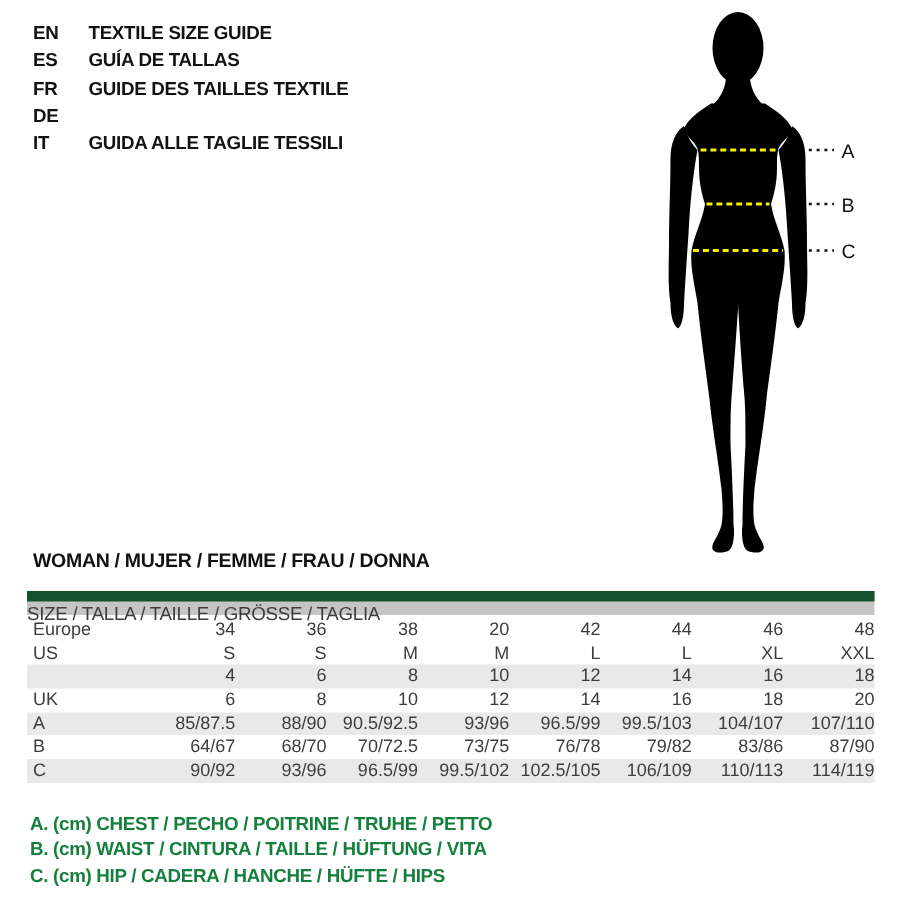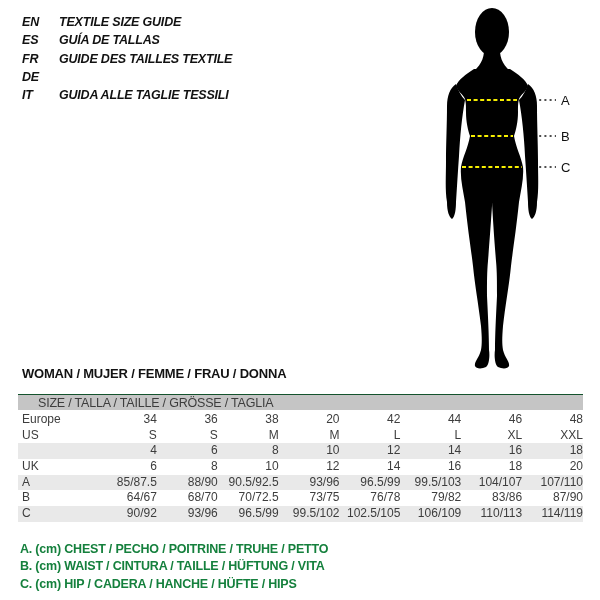--- a/index.html
+++ b/index.html
@@ -3,40 +3,40 @@
 <meta charset="utf-8">
 <style>
   html,body{margin:0;padding:0;}
   body{
     width:600px;height:600px;position:relative;background:#fff;
     font-family:"Liberation Sans",sans-serif;color:#111;overflow:hidden;
   }
 
   
   .lang-block{position:absolute;left:22px;top:13px;}
-  .lang-row{display:flex;line-height:18.3px;font-size:12.5px;font-weight:700;letter-spacing:-0.2px;color:#121212;font-style:italic;}
+  .lang-row{display:flex;line-height:18.3px;font-size:12.5px;font-weight:700;letter-spacing:-0.2px;color:#121212;}
   .lang-code{width:37px;flex:0 0 37px;}
 
   
   .figure{position:absolute;left:430px;top:6px;width:145px;height:368px;}
   .figure svg{display:block;width:100%;height:100%;}
   .sil{fill:var(--sil,#000);}
   .measure-line{stroke:var(--yellow,#f7ef00);stroke-width:2;stroke-dasharray:4 2.6;fill:none;}
   .leader-line{stroke:#141414;stroke-width:1.6;stroke-dasharray:2 3.2;fill:none;}
   .marker-label{font-family:"Liberation Sans",sans-serif;font-size:13px;fill:#111;}
 
   
   .section-title{position:absolute;left:22px;top:366px;font-size:13px;font-weight:700;letter-spacing:-0.2px;color:#121212;}
 
   
   .size-table{position:absolute;left:18px;top:394px;width:565px;}
   .thead{
     height:16px;line-height:16px;background:var(--thead,#c5c5c5);
-    border-top:1px solid #14532d;margin-bottom:2px;
-    font-size:12.5px;color:#3d3d3d;padding-left:20px;box-sizing:border-box;letter-spacing:-0.2px;
+    border-top:7px solid #14532d;margin-bottom:2px;
+    font-size:12.5px;color:#3d3d3d;padding-left:0;box-sizing:border-box;letter-spacing:-0.2px;
   }
   .trow{display:flex;height:15.7px;line-height:15.7px;font-size:12px;color:#3d3d3d;}
   .trow.shaded{background:var(--shade,#e9e9e9);}
   .tlabel{flex:0 0 78px;padding-left:4px;box-sizing:border-box;text-align:left;}
   .tcell{flex:1 1 0;text-align:right;}
 
   
   .legend{position:absolute;left:20px;top:541px;}
   .legend-line{line-height:17.3px;font-size:12.5px;font-weight:700;letter-spacing:-0.2px;color:#15803d;}
 </style>

